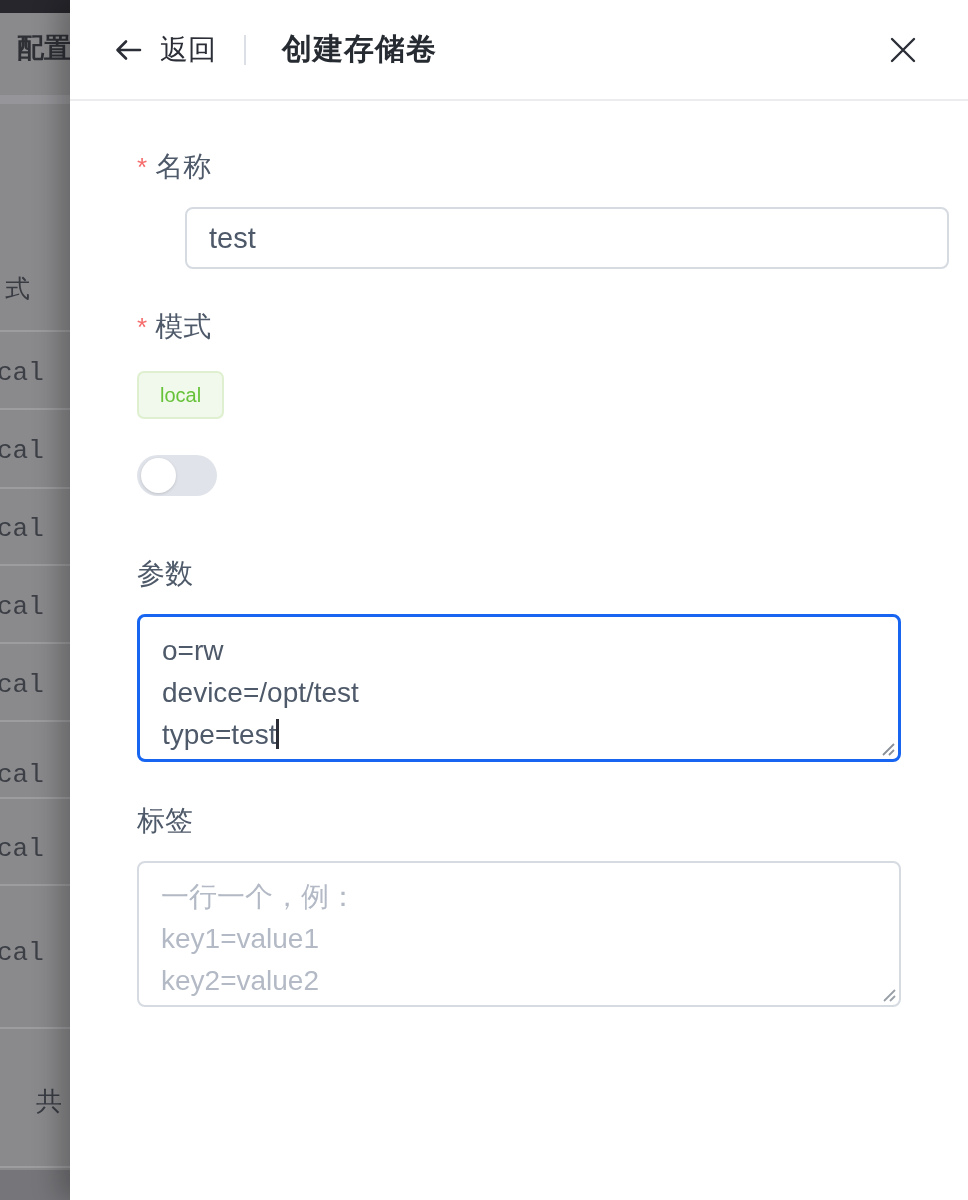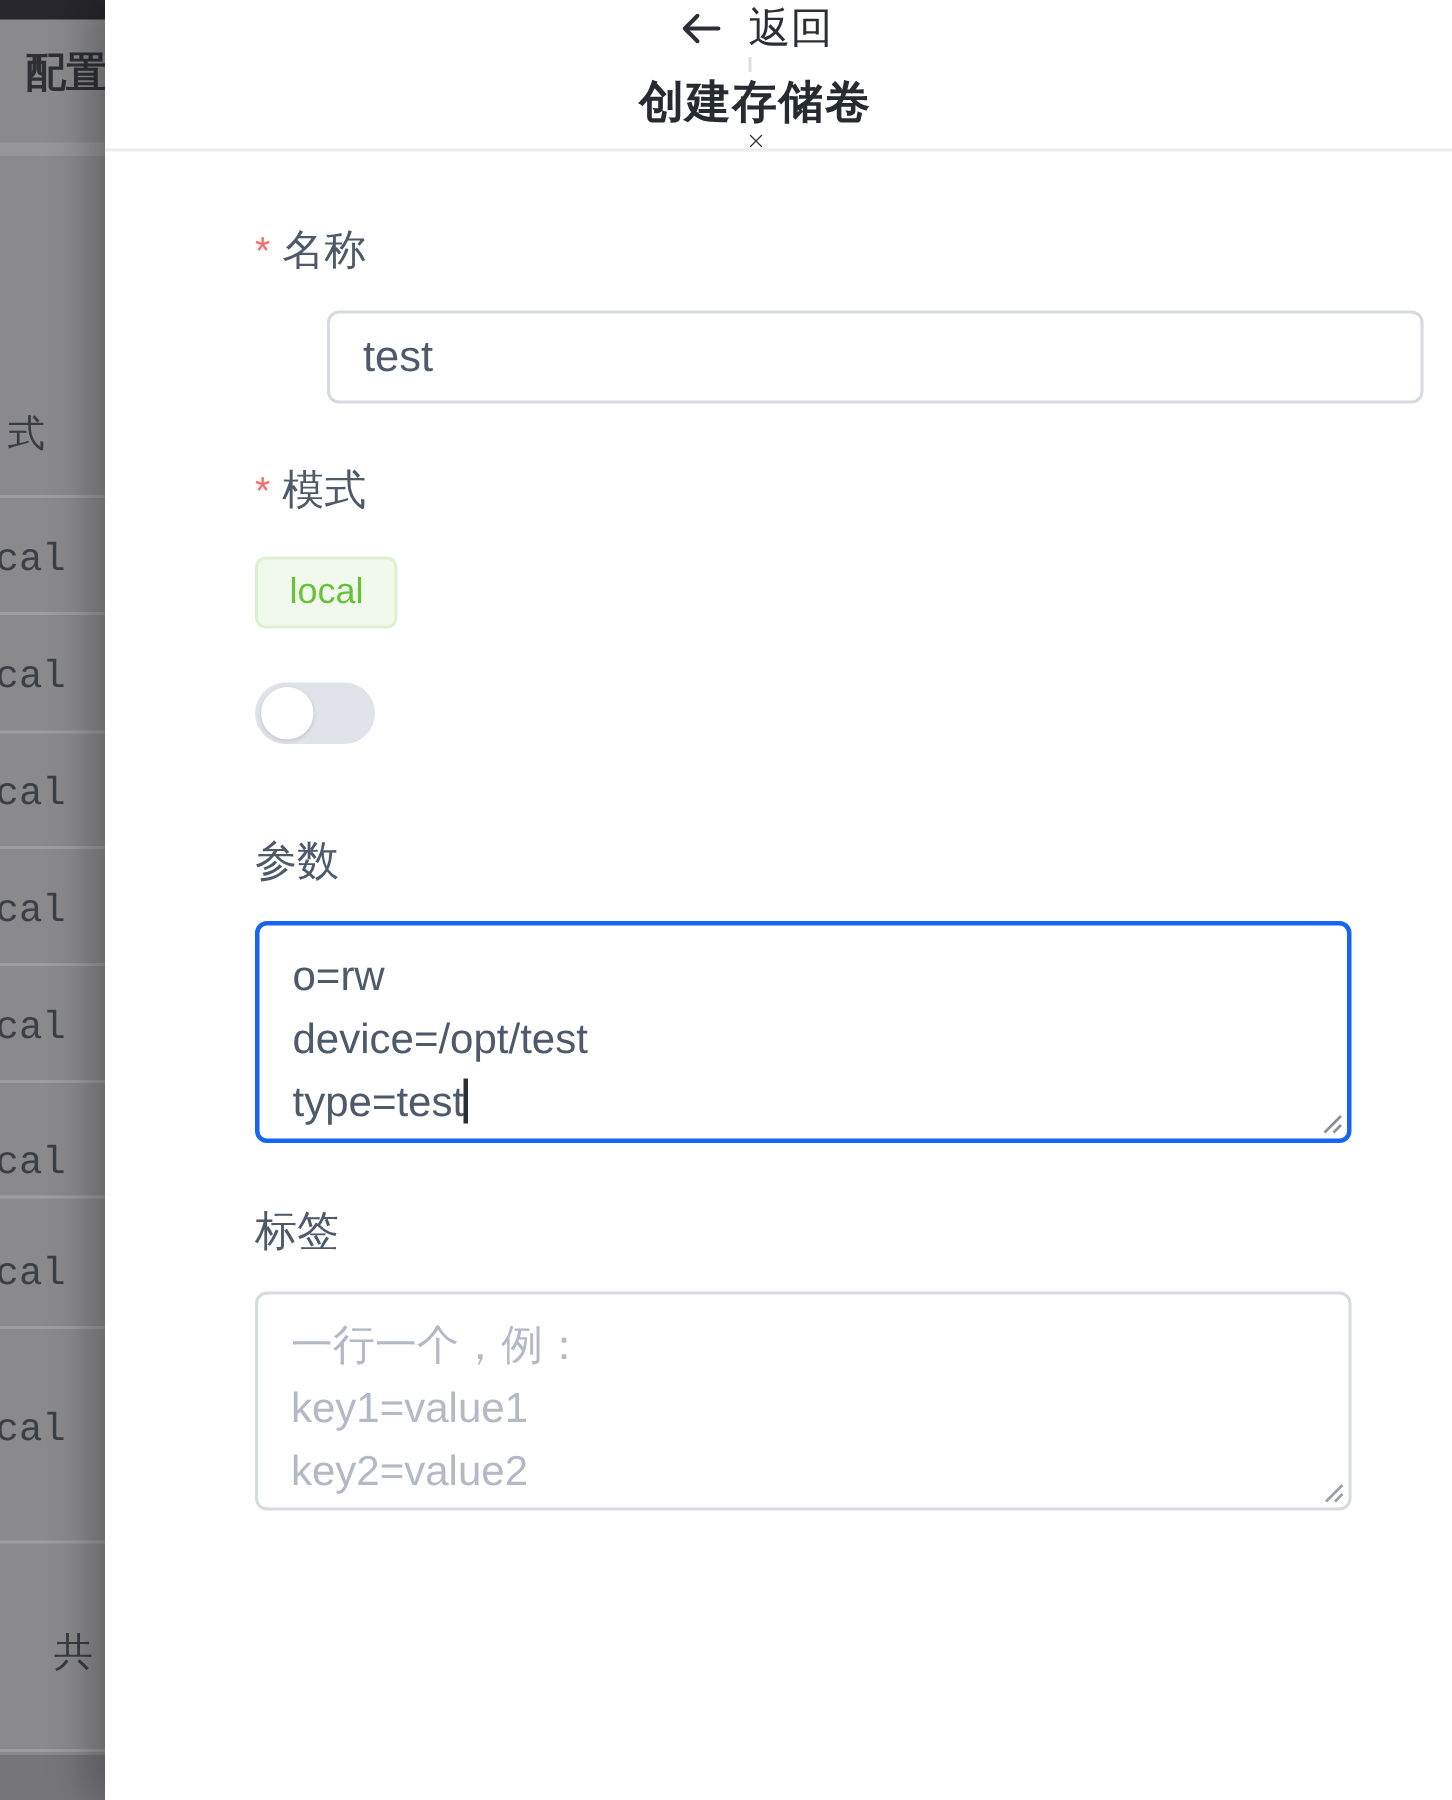--- a/index.html
+++ b/index.html
@@ -18,43 +18,43 @@
     color:#393c43; white-space:nowrap; }
   .bg-divider { position:absolute; left:0; width:70px; height:2px; background:#9d9da0; }
   .bg-row { position:absolute; left:-3px; font-size:26px; color:#3c3f46; white-space:nowrap; }
   .bg-total { position:absolute; left:36px; top:1084px; font-size:26px; color:#393c43; }
   .bg-bottom { position:absolute; left:0; top:1170px; width:70px; height:30px; background:#76767a; }
 
   
   .drawer { position:absolute; left:70px; top:0; width:898px; height:1200px;
     background:#ffffff; box-shadow:-12px 0 24px rgba(0,0,0,0.25); }
   .drawer-header { height:101px; border-bottom:2px solid #ececee;
-    display:flex; align-items:center; padding:0 50px 0 19px;flex-direction:column; }
+    display:flex; align-items:center; padding:0 50px 0 43px; }
   .back-btn { display:flex; align-items:center; cursor:pointer; }
   .back-arrow { width:30px; height:30px; display:block; }
   .back-label { margin-left:17px; font-size:28px; font-weight:500; color:#2b2e36; }
   .header-divider { width:2px; height:30px; background:#dcdfe6; margin:0 36px 0 28px; }
   .drawer-title { font-size:30px; font-weight:600; color:#262a31; letter-spacing:1px; }
   .header-spacer { flex:1; }
   .close-btn { width:30px; height:30px; cursor:pointer; display:block; }
 
-  .drawer-body { position:relative; padding:0 67px 0 100px; }
+  .drawer-body { position:relative; padding:0 67px 0 67px; }
 
   .form-label { font-size:28px; color:#4e5969; line-height:32px; }
   .req { color:#f56c6c; margin-right:8px; font-size:26px; }
 
   .lbl-name { margin-top:50px; }
   .input-box { margin-top:24px; height:62px; width:100%; border:2px solid #d6dae1;
     border-radius:8px; display:flex; align-items:center; padding:0 22px;
     font-size:29px; color:#4e5969; background:#fff;margin-left:48px; }
 
   .lbl-mode { margin-top:42px; }
   .tag-local { display:inline-block; margin-top:28px; padding:7px 21px;
     background:#f0f9eb; border:2px solid #dff0d0; border-radius:7px;
-    font-size:24px; color:#67c23a; line-height:30px; }
+    font-size:20px; color:#67c23a; line-height:30px; }
 
   .lbl-nfs { margin-top:44px; }
   .toggle { margin-top:36px; width:80px; height:41px; border-radius:21px;
     background:#e0e3e9; position:relative; cursor:pointer; }
   .toggle-knob { position:absolute; left:4px; top:3px; width:35px; height:35px;
     border-radius:50%; background:#ffffff; box-shadow:0 1px 3px rgba(0,0,0,0.15); }
 
   .lbl-params { margin-top:62px; }
   .textarea { position:relative; margin-top:24px; width:100%; border-radius:8px;
     padding:13px 22px; font-size:28px; line-height:42px; background:#fff; }

